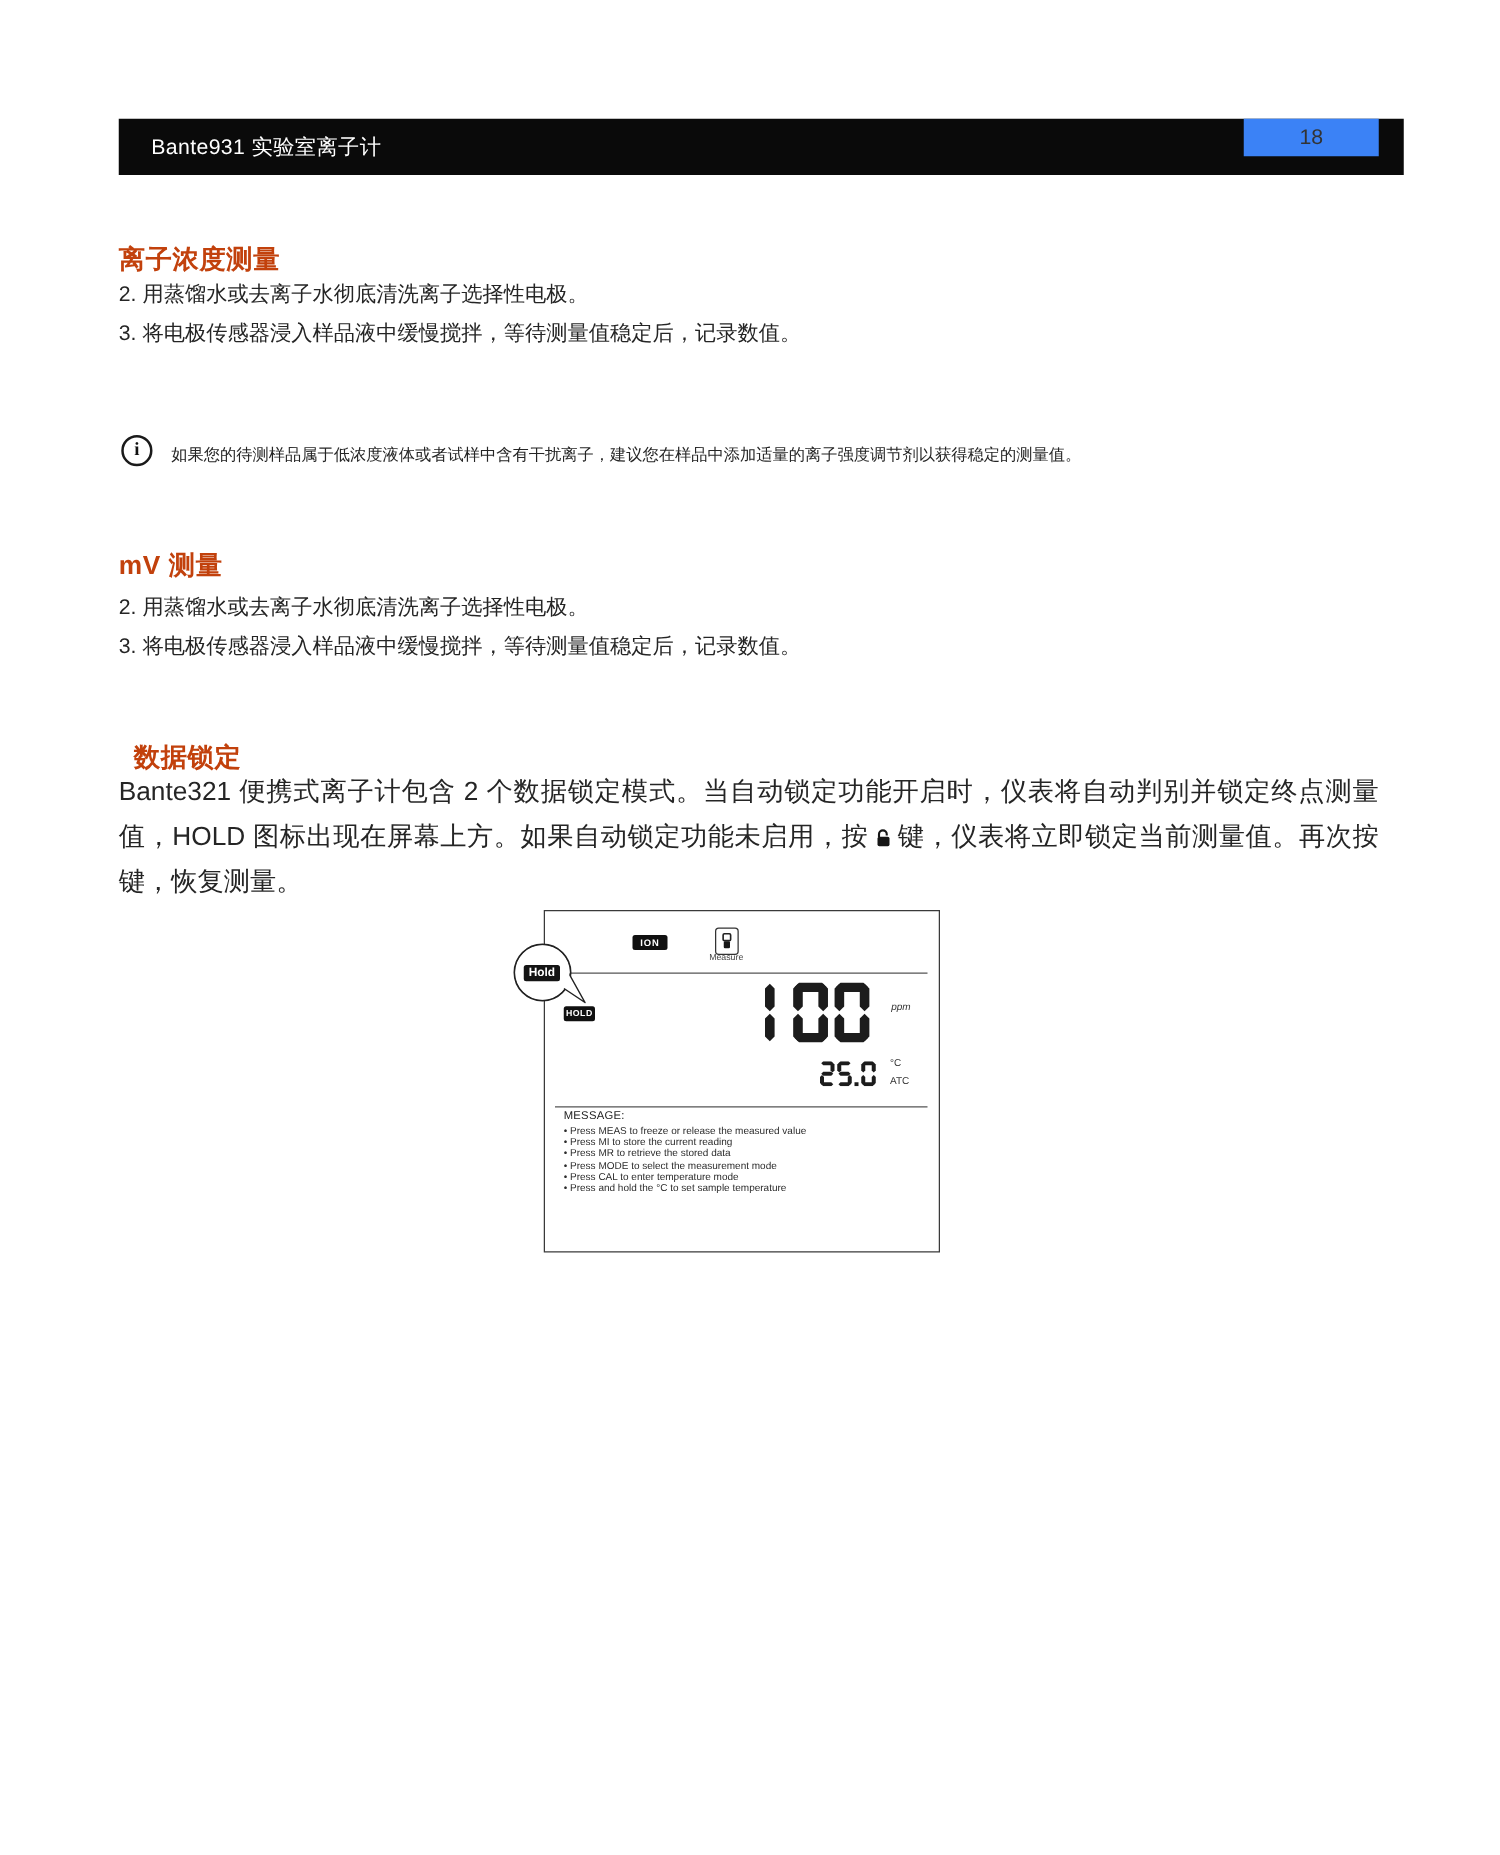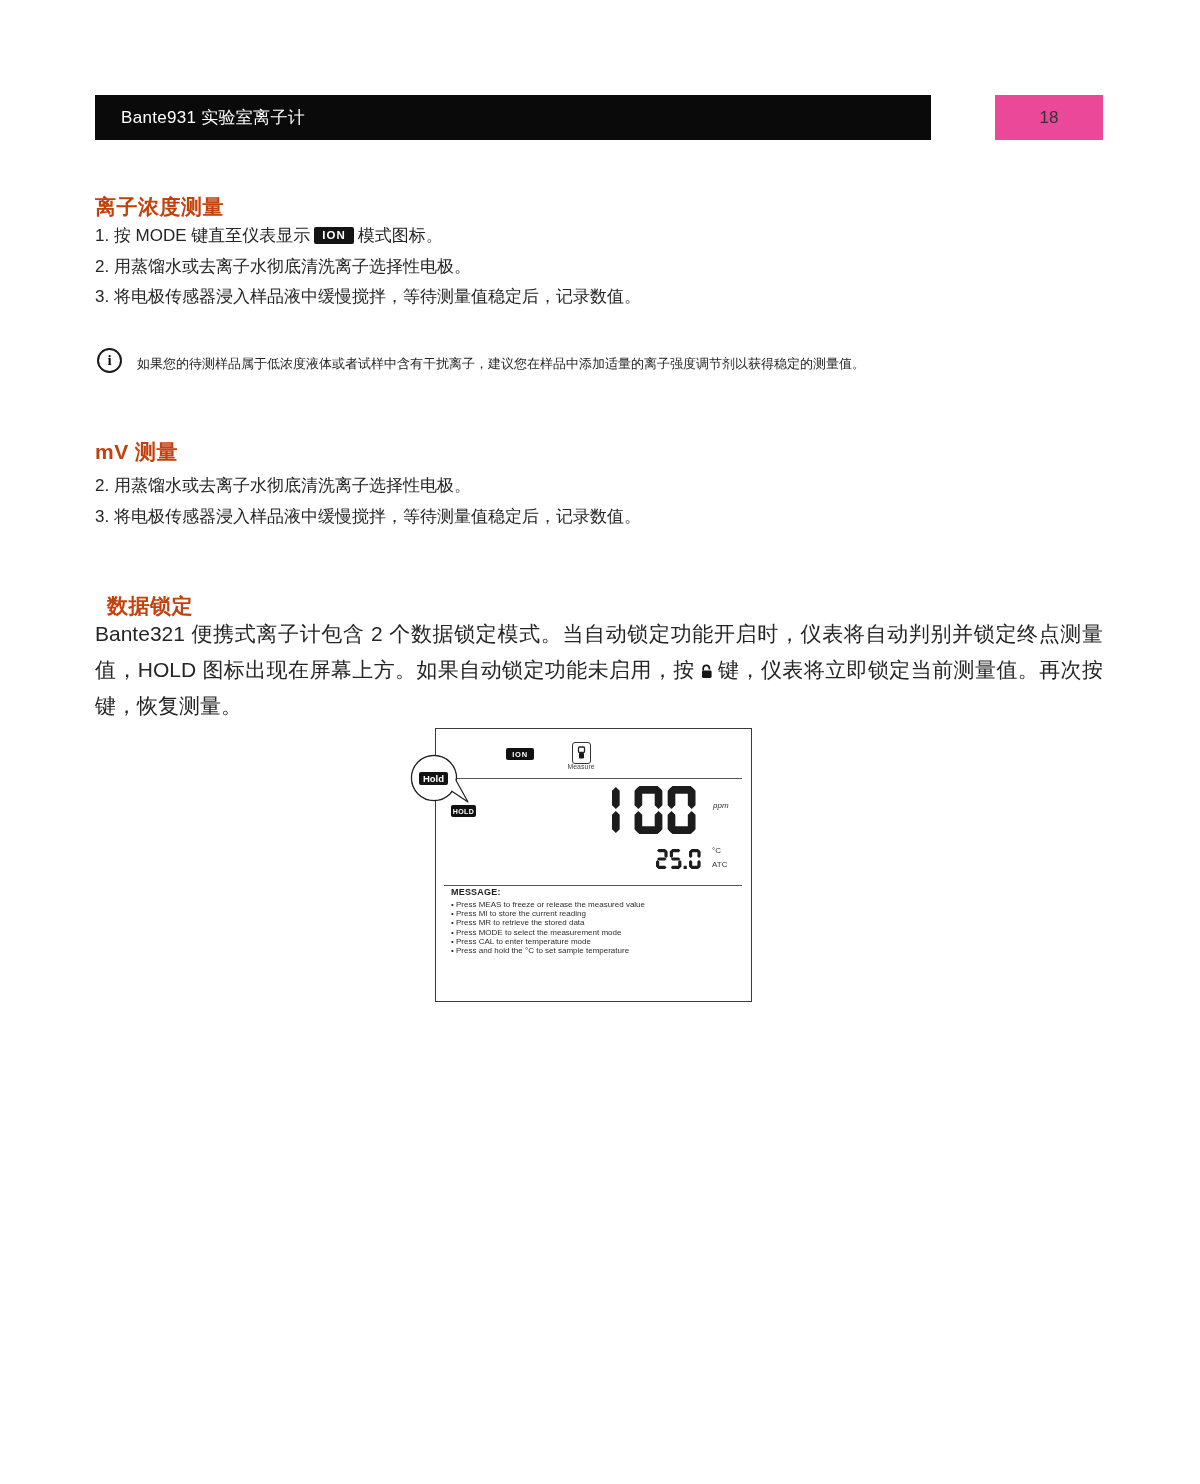--- a/index.html
+++ b/index.html
@@ -4,24 +4,24 @@
 <style>
   html,body{margin:0;padding:0;}
   body{
     width:1200px;height:1484px;background:#ffffff;position:relative;
     font-family:"Liberation Sans","DejaVu Sans",sans-serif;color:#222;
     -webkit-font-smoothing:antialiased;
   }
   .abs{position:absolute;}
 
   
-  .header-bar{left:95px;top:95px;width:836px;height:45px;background:#0a0a0a;
+  .header-bar{left:95px;top:95px;width:1028px;height:45px;background:#0a0a0a;
     display:flex;align-items:center;}
   .header-title{color:#fff;font-size:17px;padding-left:26px;letter-spacing:.3px;}
-  .page-num-box{left:995px;top:95px;width:108px;height:45px;background:#ec4899;
+  .page-num-box{left:995px;top:95px;width:108px;height:30px;background:#3b82f6;
     display:flex;align-items:center;justify-content:center;font-size:17px;color:#333;}
 
   
   .sec-title{font-size:21px;font-weight:bold;color:#c2410c;letter-spacing:.5px;}
   .step-list{font-size:17px;line-height:30.5px;color:#252525;}
   .para{font-size:21px;color:#252525;}
 
   .ion-badge-inline{
     display:inline-block;background:#141414;color:#fff;border-radius:2px;
     font-size:11.5px;font-weight:bold;letter-spacing:1px;line-height:15px;
@@ -50,35 +50,34 @@
     border-radius:2px;font-size:7px;font-weight:bold;letter-spacing:.4px;
     display:flex;align-items:center;justify-content:center;}
   .unit-ppm{left:277px;top:72px;font-size:8px;color:#333;font-style:italic;}
   .unit-c{left:276px;top:117px;font-size:8px;color:#333;}
   .unit-atc{left:276px;top:131px;font-size:8px;color:#333;}
   .callout-svg{left:-29px;top:23px;width:66px;height:58px;z-index:2;}
   .callout-hold-badge{left:-17px;top:43px;width:29px;height:13px;background:#141414;color:#fff;
     border-radius:2px;font-size:9.5px;font-weight:bold;z-index:3;
     display:flex;align-items:center;justify-content:center;}
   .msg-block{left:15px;top:158px;width:290px;}
-  .msg-title{font-size:9px;font-weight:bold;color:#1b1b1b;letter-spacing:.2px;margin-bottom:3px;}
+  .msg-title{font-size:9px;font-weight:normal;color:#1b1b1b;letter-spacing:.2px;margin-bottom:3px;}
   .msg-item{font-size:8px;line-height:9.2px;color:#2c2c2c;}
   .msg-item::before{content:"\2022  ";}
 </style>
 </head>
 <body>
 
 <div class="abs header-bar">
   <span class="header-title">Bante931 实验室离子计</span>
 </div>
 <div class="abs page-num-box">18</div>
 
 <div class="abs sec-title" style="left:95px;top:193px;">离子浓度测量</div>
 <div class="abs step-list" style="left:95px;top:221px;width:1010px;">
-  <div><span>1. 按 MODE 键直至仪表显示</span><span class="ion-badge-inline">ION</span><span>模式图标。</span></div>
   <div>2. 用蒸馏水或去离子水彻底清洗离子选择性电极。</div>
   <div>3. 将电极传感器浸入样品液中缓慢搅拌，等待测量值稳定后，记录数值。</div>
 </div>
 
 <div class="abs note-row" style="left:97px;top:347px;">
   <span class="note-icon">i</span>
   <span class="note-text">如果您的待测样品属于低浓度液体或者试样中含有干扰离子，建议您在样品中添加适量的离子强度调节剂以获得稳定的测量值。</span>
 </div>
 
 <div class="abs sec-title" style="left:95px;top:438px;">mV 测量</div>

